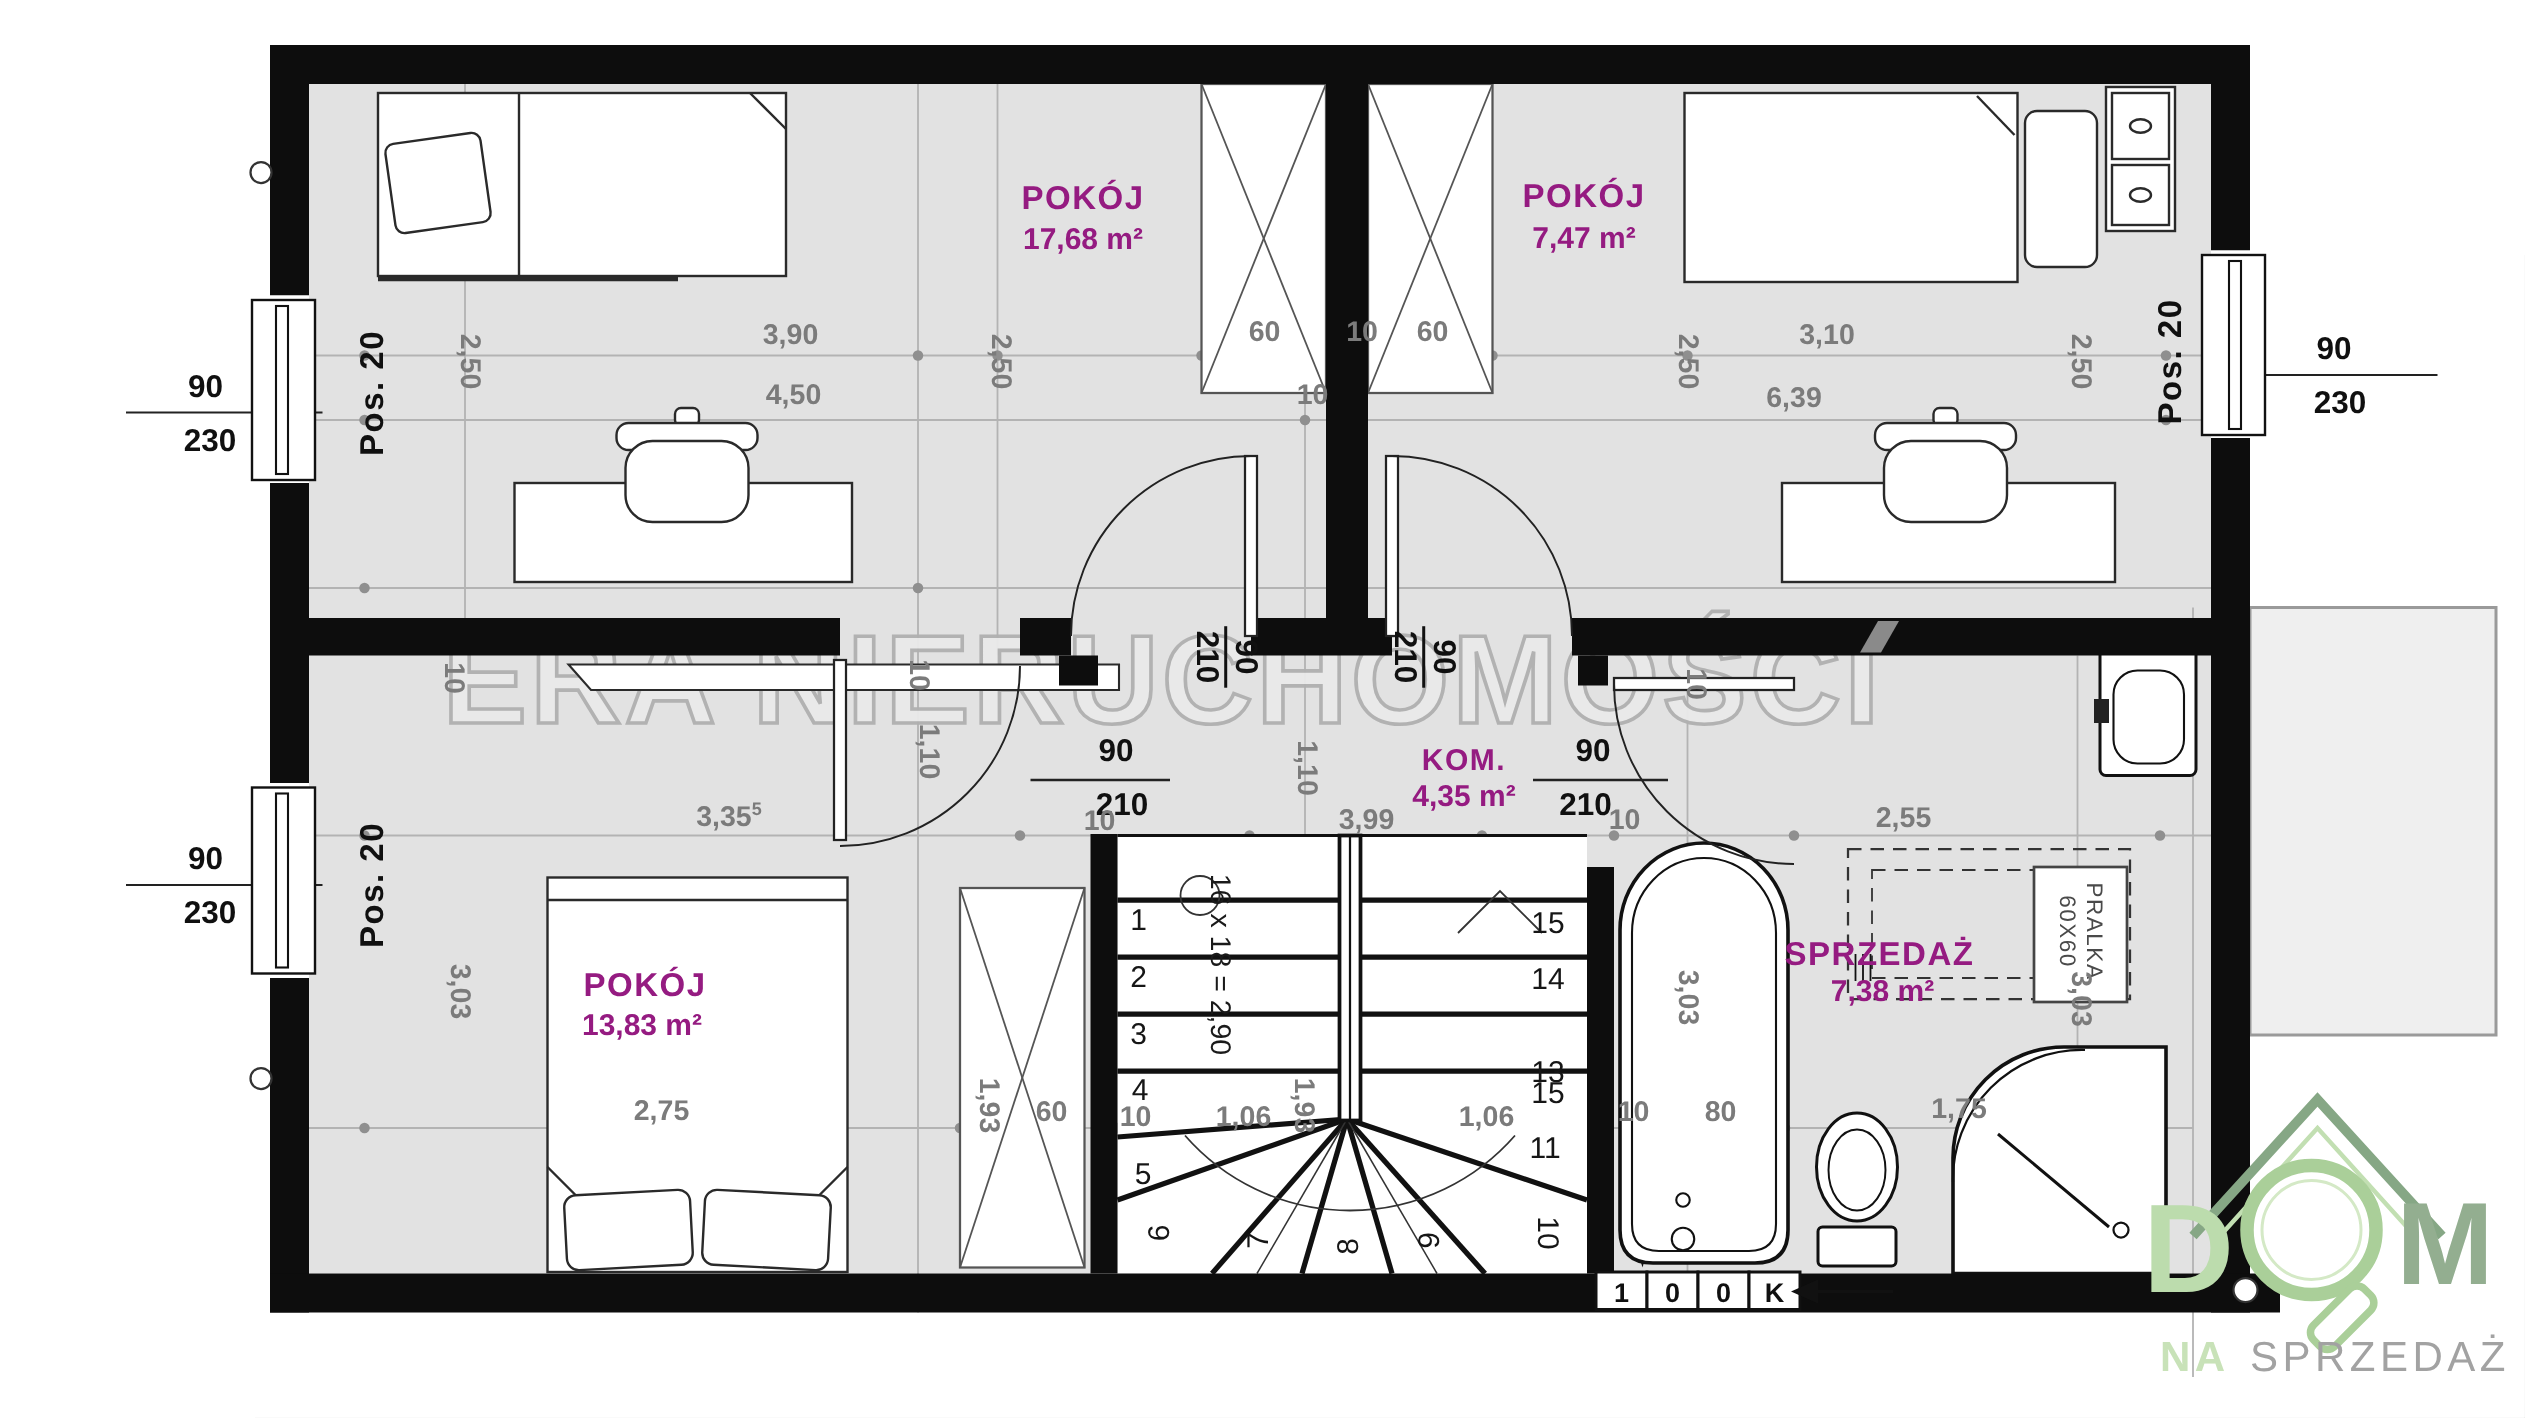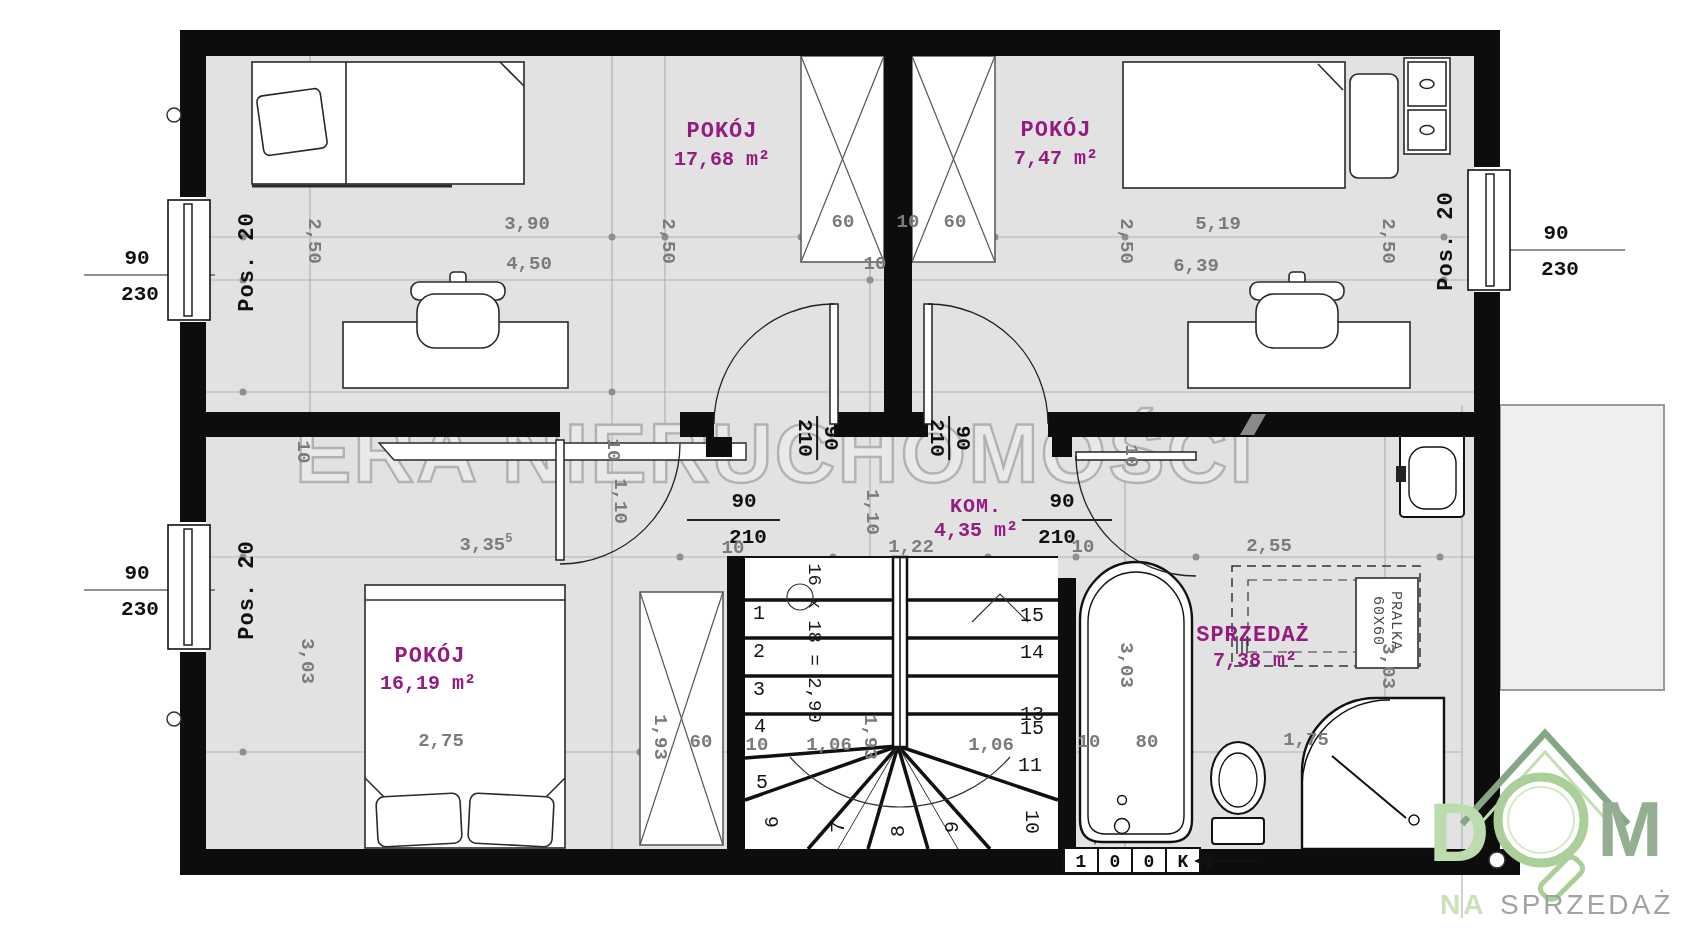--- a/index.html
+++ b/index.html
@@ -1,19 +1,19 @@
 <!DOCTYPE html>
 <html><head>
 <meta charset="utf-8">
 <style>
   html,body{margin:0;padding:0;background:#fff;}
   #stage{position:relative;width:1683px;height:945px;background:#fff;overflow:hidden;
          font-family:"Liberation Sans",sans-serif;}
   #plan-svg{position:absolute;left:0;top:0;z-index:1;}
-  #labels{position:absolute;left:0;top:0;width:1459px;height:945px;z-index:3;font-family:Liberation Mono, monospace;}
+  #labels{position:absolute;left:0;top:0;width:1459px;height:945px;z-index:3;}
   .lbl{position:absolute;transform:translate(-50%,-50%);white-space:nowrap;line-height:1;}
   .r90{transform:translate(-50%,-50%) rotate(90deg);}
   .rm90{transform:translate(-50%,-50%) rotate(-90deg);}
   .dim{font-size:19px;font-weight:700;color:#7b7b7b;}
   .dim sup{font-size:12px;}
   .step{font-size:20px;font-weight:400;color:#161616;}
   .roomname{font-size:22px;font-weight:700;color:#951b81;letter-spacing:1px;}
   .roomarea{font-size:20px;font-weight:600;color:#951b81;}
   .blk{font-size:21px;font-weight:700;color:#101010;}
   .pos{font-size:22px;font-weight:700;color:#101010;letter-spacing:1px;}
@@ -319,21 +319,21 @@
 
 <div id="labels">
 
   <div class="lbl roomname" style="left:722px;top:132px">POKÓJ</div>
   <div class="lbl roomarea" style="left:722px;top:160px">17,68 m²</div>
   <div class="lbl roomname" style="left:1056px;top:131px">POKÓJ</div>
   <div class="lbl roomarea" style="left:1056px;top:159px">7,47 m²</div>
   <div class="lbl roomname" style="left:976px;top:507px;font-size:20px">KOM.</div>
   <div class="lbl roomarea" style="left:976px;top:531px">4,35 m²</div>
   <div class="lbl roomname" style="left:430px;top:657px">POKÓJ</div>
-  <div class="lbl roomarea" style="left:428px;top:684px">16,19 m²</div>
+  <div class="lbl roomarea" style="left:428px;top:684px">13,83 m²</div>
   <div class="lbl roomname" style="left:1253px;top:636px">SPRZEDAŻ</div>
   <div class="lbl roomarea" style="left:1255px;top:661px">7,38 m²</div>
 
   <div class="lbl blk" style="left:137px;top:258px">90</div>
   <div class="lbl blk" style="left:140px;top:294px">230</div>
   <div class="lbl pos rm90" style="left:248px;top:262px">Pos. 20</div>
   <div class="lbl blk" style="left:137px;top:573px">90</div>
   <div class="lbl blk" style="left:140px;top:609px">230</div>
   <div class="lbl pos rm90" style="left:248px;top:590px">Pos. 20</div>
   <div class="lbl blk" style="left:1556px;top:233px">90</div>
@@ -358,28 +358,28 @@
     <div>PRALKA</div>
     <div>60X60</div>
   </div>
 <div class="lbl dim r90" style="left: 313px; top: 241px;">2,50</div>
       <div class="lbl dim" style="left: 527px; top: 224px;">3,90</div>
       <div class="lbl dim r90" style="left: 667px; top: 241px;">2,50</div>
       <div class="lbl dim" style="left: 843px; top: 222px;">60</div>
       <div class="lbl dim" style="left: 908px; top: 222px;">10</div>
       <div class="lbl dim" style="left: 955px; top: 222px;">60</div>
       <div class="lbl dim r90" style="left: 1125px; top: 241px;">2,50</div>
-      <div class="lbl dim" style="left: 1218px; top: 224px;">5,19</div>
+      <div class="lbl dim" style="left: 1218px; top: 224px;">3,10</div>
       <div class="lbl dim r90" style="left: 1387px; top: 241px;">2,50</div>
       <div class="lbl dim" style="left: 529px; top: 264px;">4,50</div>
       <div class="lbl dim" style="left: 875px; top: 264px;">10</div>
       <div class="lbl dim" style="left: 1196px; top: 266px;">6,39</div>
       <div class="lbl dim" style="left: 486px; top: 544px;">3,35<sup>5</sup></div>
       <div class="lbl dim" style="left: 733px; top: 548px;">10</div>
-      <div class="lbl dim" style="left: 911px; top: 547px;">1,22</div>
+      <div class="lbl dim" style="left: 911px; top: 547px;">3,99</div>
       <div class="lbl dim" style="left: 1083px; top: 547px;">10</div>
       <div class="lbl dim" style="left: 1269px; top: 546px;">2,55</div>
       <div class="lbl dim r90" style="left: 302px; top: 452px;">10</div>
       <div class="lbl dim r90" style="left: 612px; top: 450px;">10</div>
       <div class="lbl dim r90" style="left: 1130px; top: 456px;">10</div>
       <div class="lbl dim r90" style="left: 306px; top: 661px;">3,03</div>
       <div class="lbl dim r90" style="left: 619px; top: 501px;">1,10</div>
       <div class="lbl dim r90" style="left: 871px; top: 512px;">1,10</div>
       <div class="lbl dim r90" style="left: 1125px; top: 665px;">3,03</div>
       <div class="lbl dim r90" style="left: 1387px; top: 666px;">3,03</div>

